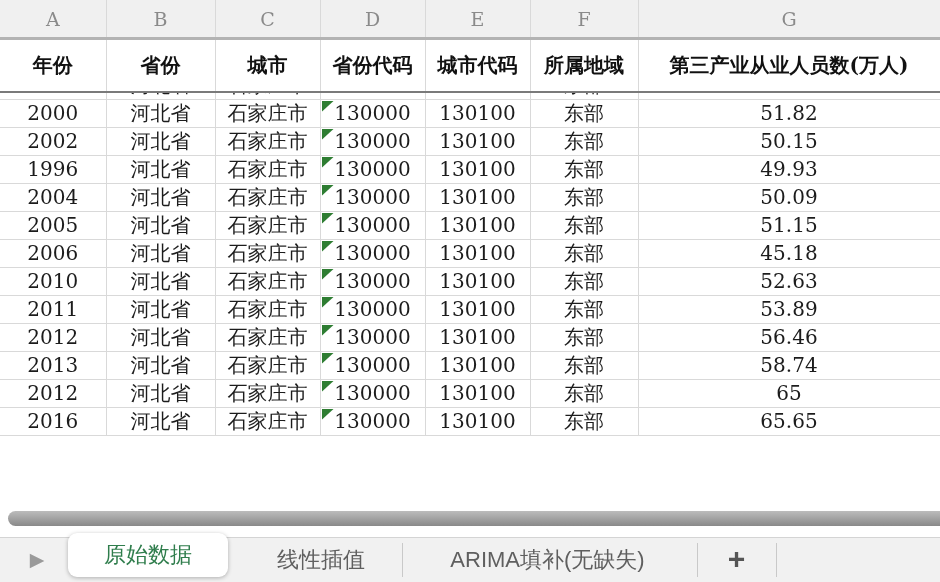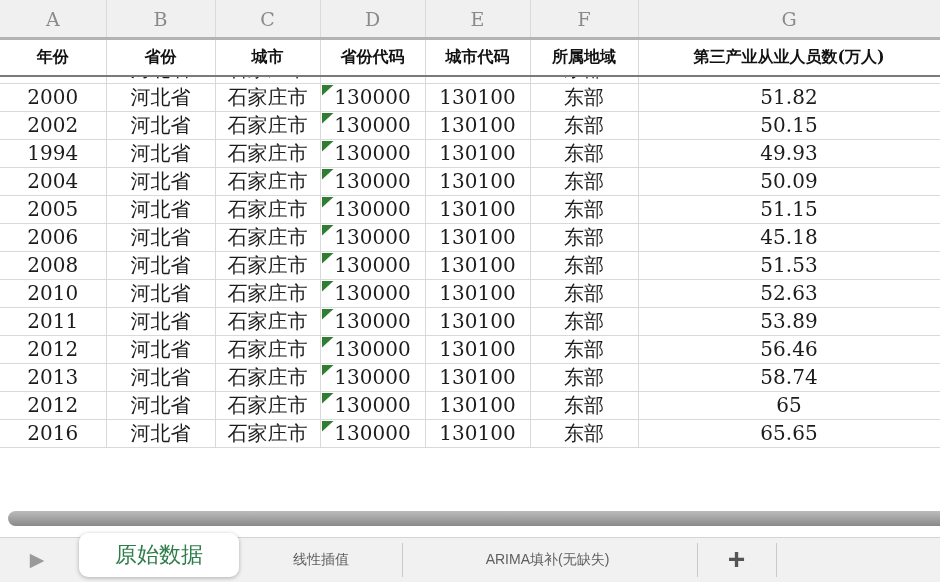--- a/index.html
+++ b/index.html
@@ -11,21 +11,21 @@
   
   tr.letters th{
     height:37px;background:#f0f0f0;border-right:1px solid #d9d9d9;
     border-bottom:3px solid #b3b3b3;color:#8a8a8a;font-weight:normal;
     font-size:19px;text-align:center;padding:0;
   }
   
   tr.field-head th{
     height:27px;background:#fff;border-right:1px solid #d9d9d9;
     border-bottom:2px solid #7a7a7a;color:#111;font-weight:bold;
-    font-size:16px;text-align:center;padding:4px;white-space:nowrap;overflow:hidden;
+    font-size:20px;text-align:center;padding:12px;white-space:nowrap;overflow:hidden;
   }
   
   tr.sliver td{height:6px;padding:0;border-right:1px solid #d9d9d9;
     border-bottom:1px solid #d9d9d9;line-height:0;}
   tr.sliver .tipwrap{height:6px;overflow:hidden;}
   tr.sliver .tip{display:block;margin-top:-21px;line-height:26px;font-size:20px;
     text-align:center;color:#1c1c1c;}
   
   tbody.rows td{
     height:27px;padding:0;text-align:center;font-size:20px;color:#1c1c1c;
@@ -45,28 +45,28 @@
   .tabbar{
     position:absolute;left:0;right:0;bottom:0;height:44px;background:#f1f1f1;
     border-top:1px solid #d4d4d4;z-index:10;
     font-family:"Liberation Sans","DejaVu Sans",sans-serif;
   }
   .nav-arrow{
     position:absolute;left:20px;top:0;width:34px;height:44px;line-height:44px;
     text-align:center;color:#9a9a9a;font-size:19px;cursor:default;
   }
   .tab-active{
-    position:absolute;left:79px;top:-5px;width:160px;height:44px;background:#fff;
+    position:absolute;left:68px;top:-5px;width:160px;height:44px;background:#fff;
     border-radius:9px;box-shadow:0 1px 4px rgba(0,0,0,.28);
     display:flex;align-items:center;justify-content:center;
     color:#2f7d4c;font-size:22px;font-weight:500;
   }
   .tab-inactive{
     position:absolute;top:0;height:44px;display:flex;align-items:center;
-    justify-content:center;color:#5f5f5f;font-size:14px;
+    justify-content:center;color:#5f5f5f;font-size:22px;
   }
   .tab-linear{left:241px;width:160px;}
   .tab-arima{left:401px;width:293px;}
   .tab-sep{position:absolute;top:5px;width:1px;height:34px;background:#c9c9c9;}
   .sep1{left:402px;} .sep2{left:697px;} .sep3{left:776px;}
   .add-tab{
     position:absolute;left:698px;top:0;width:77px;height:44px;line-height:42px;
     text-align:center;color:#555;font-size:30px;font-weight:600;
   }
 </style>
@@ -162,21 +162,21 @@
       <td>石家庄市</td>
       <td>
         <span class="flag"></span><span class="v">130000</span>
       </td>
       <td>130100</td>
       <td>东部</td>
       <td>50.15</td>
     </tr>
 
     <tr>
-      <td>1994</td>
+      <td>1996</td>
       <td>河北省</td>
       <td>石家庄市</td>
       <td>
         <span class="flag"></span><span class="v">130000</span>
       </td>
       <td>130100</td>
       <td>东部</td>
       <td>49.93</td>
     </tr>
 
@@ -210,31 +210,20 @@
       <td>石家庄市</td>
       <td>
         <span class="flag"></span><span class="v">130000</span>
       </td>
       <td>130100</td>
       <td>东部</td>
       <td>45.18</td>
     </tr>
 
 
-    <tr>
-      <td>2008</td>
-      <td>河北省</td>
-      <td>石家庄市</td>
-      <td>
-        <span class="flag"></span><span class="v">130000</span>
-      </td>
-      <td>130100</td>
-      <td>东部</td>
-      <td>51.53</td>
-    </tr>
 
 
     <tr>
       <td>2010</td>
       <td>河北省</td>
       <td>石家庄市</td>
       <td>
         <span class="flag"></span><span class="v">130000</span>
       </td>
       <td>130100</td>

